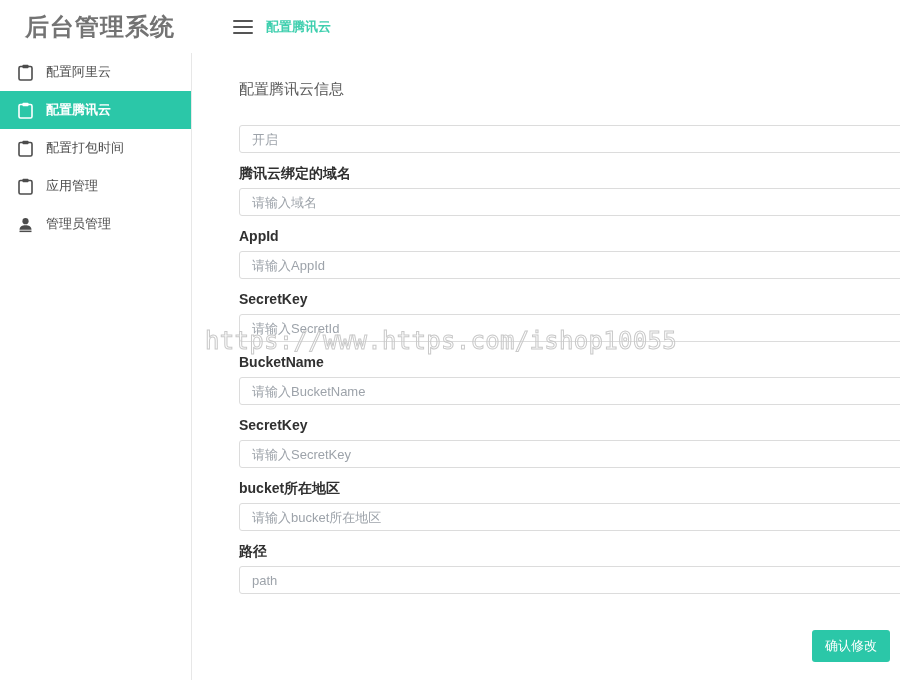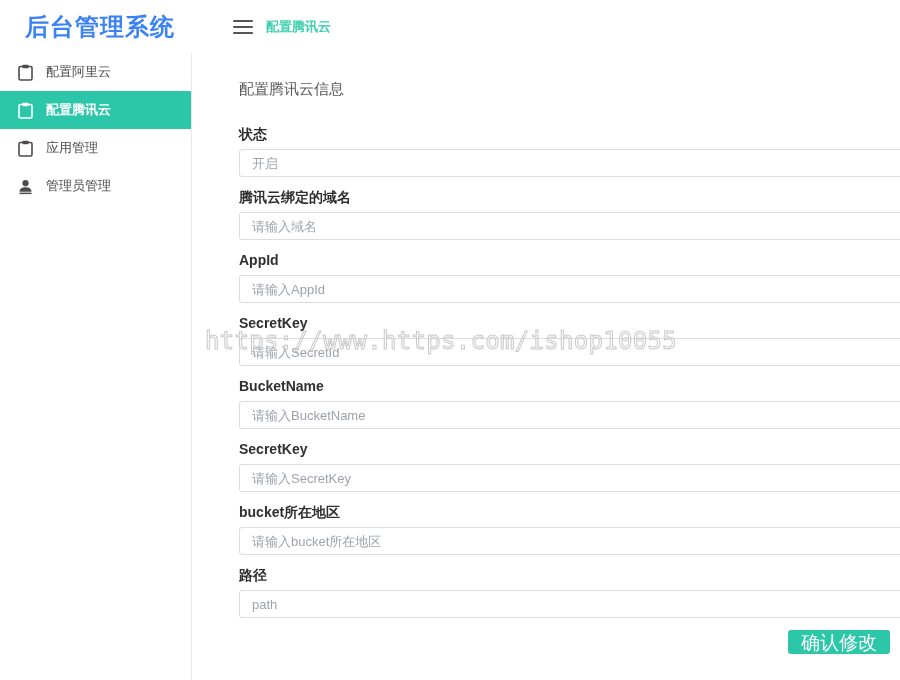--- a/index.html
+++ b/index.html
@@ -15,21 +15,21 @@
   .header {
     height: 53px;
     display: flex;
     align-items: center;
     background: #ffffff;
   }
   .app-title {
     margin-left: 25px;
     font-size: 24px;
     font-weight: bold;
-    color: #3b82f6;
+    color: #737373;
     letter-spacing: 1px;
   }
   .hamburger {
     margin-left: 58px;
     width: 20px;
     display: flex;
     flex-direction: column;
     gap: 4px;
     cursor: pointer;
   }
@@ -125,25 +125,25 @@
     letter-spacing: 0.3px;
     pointer-events: none;
     white-space: nowrap;
     z-index: 5;
   }
 
   
   .submit-btn {
     position: absolute;
     right: 10px; top: 630px;
-    height: 24px;
+    height: 32px;
     padding: 0 13px;
     background: #2bc7a8;
     color: #ffffff;
-    font-size: 19px;
+    font-size: 13px;
     border: none;
     border-radius: 3px;
     cursor: pointer;
     font-family: "Liberation Sans", "DejaVu Sans", sans-serif;
   }
 </style>
 </head>
 <body>
 
 <div class="header">
@@ -172,20 +172,30 @@
     <span class="icon">
       <svg viewBox="0 0 15 17">
         <rect class="stroke" x="1" y="2.5" width="13" height="13.5" rx="1.5" fill="none" stroke-width="1.6"></rect>
         <rect class="fill" x="4.5" y="0.8" width="6" height="3.4" rx="0.8"></rect>
       </svg>
     </span>
 
     <span class="label">配置腾讯云</span>
   </div>
 
+  <div class="side-item">
+    <span class="icon">
+      <svg viewBox="0 0 15 17">
+        <rect class="stroke" x="1" y="2.5" width="13" height="13.5" rx="1.5" fill="none" stroke-width="1.6"></rect>
+        <rect class="fill" x="4.5" y="0.8" width="6" height="3.4" rx="0.8"></rect>
+      </svg>
+    </span>
+
+    <span class="label">配置打包时间</span>
+  </div>
 
   <div class="side-item">
     <span class="icon">
       <svg viewBox="0 0 15 17">
         <rect class="stroke" x="1" y="2.5" width="13" height="13.5" rx="1.5" fill="none" stroke-width="1.6"></rect>
         <rect class="fill" x="4.5" y="0.8" width="6" height="3.4" rx="0.8"></rect>
       </svg>
     </span>
 
     <span class="label">应用管理</span>
@@ -201,21 +211,20 @@
       </svg>
     </span>
     <span class="label">管理员管理</span>
   </div>
 </div>
 
 <div class="main">
   <div class="form-title">配置腾讯云信息</div>
   <div id="form-fields">
   <div class="field">
-    <label class="f-label">状态</label>
     <input type="text" placeholder="开启" style="">
   </div>
 
   <div class="field">
     <label class="f-label">腾讯云绑定的域名</label>
     <input type="text" placeholder="请输入域名" style="">
   </div>
 
   <div class="field">
     <label class="f-label">AppId</label>

